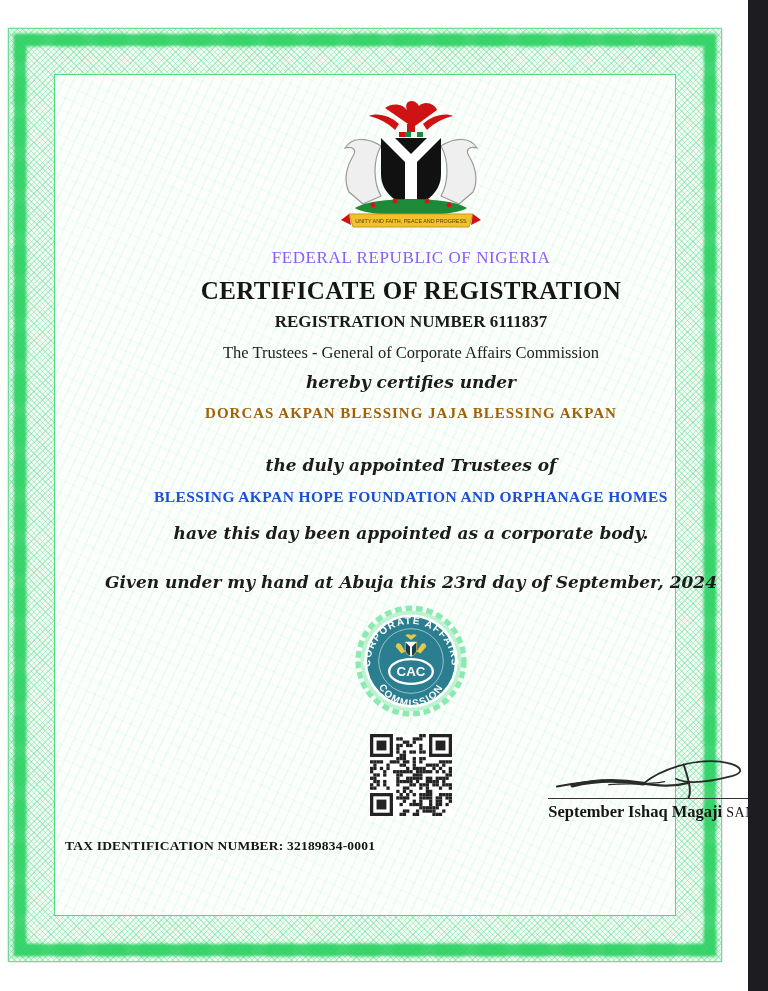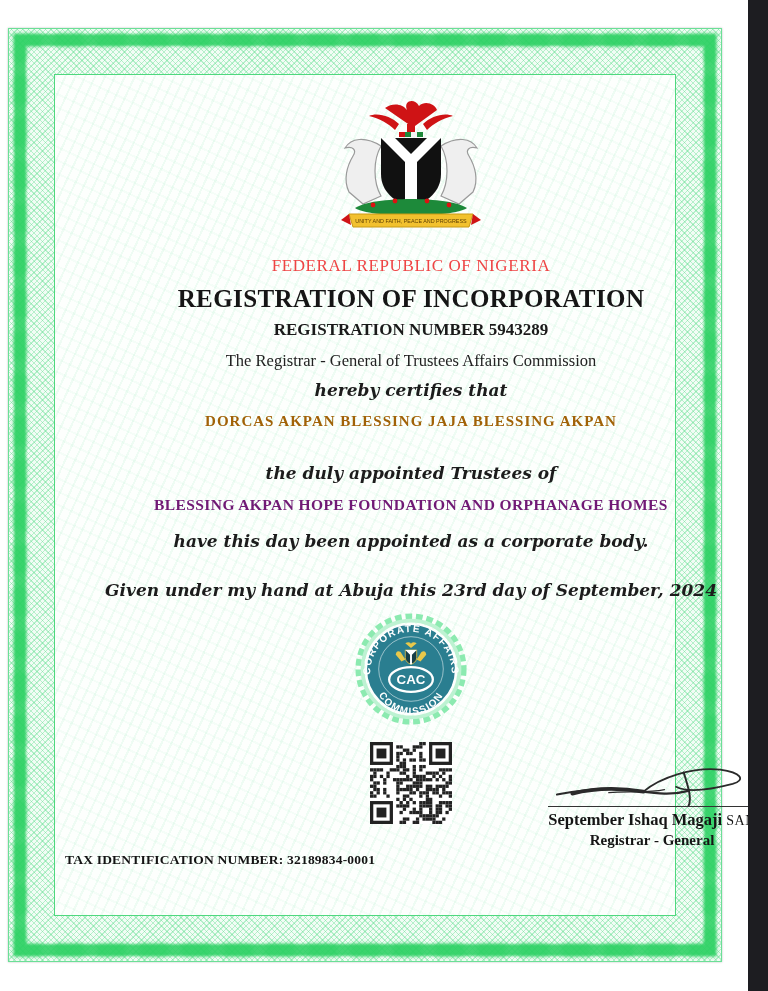--- a/index.html
+++ b/index.html
@@ -20,43 +20,43 @@
   .b-inner{position:absolute;inset:46px;border:1px solid #4fd87e;background:
         repeating-linear-gradient(115deg, rgba(110,225,160,.10) 0 2px, rgba(255,255,255,0) 2px 9px),
         repeating-linear-gradient(25deg, rgba(110,225,160,.06) 0 2px, rgba(255,255,255,0) 2px 12px),
         #fdfffd;}
 
   .content{position:absolute;inset:46px;overflow:hidden;}
   .stack{width:100%;display:flex;flex-direction:column;align-items:center;}
   .center{text-align:center;}
 
   .arms{margin-top:22px;width:216px;height:134px;}
-  .t-country{margin-top:26px;font-size:17px;letter-spacing:.6px;color:#ef4444;}
+  .t-country{margin-top:18px;font-size:17px;letter-spacing:.6px;color:#8b5cf6;}
   .t-title{margin-top:9px;font-size:25px;font-weight:700;letter-spacing:.4px;color:#151515;}
   .t-reg{margin-top:7px;font-size:17px;font-weight:700;color:#1a1a1a;}
   .t-issuer{margin-top:11px;font-size:16.5px;color:#222;}
   .script{font-family:"DejaVu Serif",serif;font-style:italic;font-weight:700;color:#1c1c1c;}
   .t-certifies{margin-top:9px;font-size:17px;}
   .t-names{margin-top:13px;font-size:15px;font-weight:700;letter-spacing:1px;color:#a16207;}
   .t-appointed{margin-top:33px;font-size:17px;}
-  .t-org{margin-top:13px;font-size:15.5px;font-weight:700;letter-spacing:.4px;color:#701a75;}
+  .t-org{margin-top:13px;font-size:15.5px;font-weight:700;letter-spacing:.4px;color:#1d4ed8;}
   .t-registered{margin-top:17px;font-size:17px;}
   .t-issued{margin-top:29px;font-size:17px;}
 
   .seal{margin-top:12px;width:116px;height:114px;}
 
   .bottom{position:relative;width:100%;height:135px;margin-top:14px;}
   .qr{position:absolute;left:50%;transform:translateX(-50%);top:2px;width:82px;height:82px;background:#fff;}
   .sig{position:absolute;right:10px;top:18px;width:212px;text-align:center;}
   .sig svg{display:block;width:206px;height:48px;margin:0 auto;}
   .sig-line{border-top:1.5px solid #333;margin:0 2px;}
   .sig-name{margin-top:3px;font-size:16.5px;font-weight:700;color:#151515;}
   .sig-name .suffix{font-size:14px;font-weight:400;letter-spacing:.5px;}
   .sig-role{margin-top:2px;font-size:15px;font-weight:700;color:#151515;}
-  .tax{position:absolute;left:11px;top:112px;font-size:13.5px;font-weight:700;letter-spacing:.2px;color:#141414;text-align:right;}
+  .tax{position:absolute;left:11px;top:106px;font-size:13.5px;font-weight:700;letter-spacing:.2px;color:#141414;text-align:right;}
 </style>
 </head>
 <body>
 
 <div class="screen">
   <div class="cert">
     <div class="b-mesh"></div>
     <div class="b-band2"></div>
     <div class="b-band"></div>
     <div class="b-inner"></div>
@@ -96,24 +96,24 @@
 
         <g>
           <path d="M46 118 L170 118 L166 131 L50 131 Z" fill="#f2c12e" stroke="#c99a14" stroke-width="1"></path>
           <path d="M46 118 L38 124 L48 129 Z" fill="#cf1315"></path>
           <path d="M170 118 L178 124 L168 129 Z" fill="#cf1315"></path>
           <text x="108" y="127" text-anchor="middle" font-size="5.4" font-family="Liberation Sans, sans-serif" fill="#5a3c00">UNITY AND FAITH, PEACE AND PROGRESS</text>
         </g>
       </svg>
 
       <div class="t-country center">FEDERAL REPUBLIC OF NIGERIA</div>
-      <div class="t-title center">REGISTRATION OF INCORPORATION</div>
-      <div class="t-reg center">REGISTRATION NUMBER 5943289</div>
-      <div class="t-issuer center">The Registrar - General of Trustees Affairs Commission</div>
-      <div class="t-certifies script center">hereby certifies that</div>
+      <div class="t-title center">CERTIFICATE OF REGISTRATION</div>
+      <div class="t-reg center">REGISTRATION NUMBER 6111837</div>
+      <div class="t-issuer center">The Trustees - General of Corporate Affairs Commission</div>
+      <div class="t-certifies script center">hereby certifies under</div>
       <div class="t-names center">DORCAS AKPAN BLESSING JAJA BLESSING AKPAN</div>
       <div class="t-appointed script center">the duly appointed Trustees of</div>
       <div class="t-org center">BLESSING AKPAN HOPE FOUNDATION AND ORPHANAGE HOMES</div>
       <div class="t-registered script center">have this day been appointed as a corporate body.</div>
       <div class="t-issued script center">Given under my hand at Abuja this 23rd day of September, 2024</div>
 
       <svg class="seal" viewBox="0 0 120 120">
         <defs>
           <path id="arcTop" d="M 17,64 A 43,43 0 0 1 103,64"></path>
           <path id="arcBot" d="M 22,70 A 38,38 0 0 0 98,70"></path>
@@ -373,21 +373,20 @@
               <path d="M96 35 C114 20 148 9 176 12 C198 15 203 23 189 27 C166 33 142 36 130 30" stroke-width="1.8"></path>
               <path d="M138 15 C142 28 147 42 143 50" stroke-width="2"></path>
               <path d="M60 36 C80 34 100 37 118 33" stroke-width="1.4"></path>
             </g>
           </svg>
           <div class="sig-line"></div>
           <div class="sig-name">
             <span>September Ishaq Magaji</span>
             <span class="suffix">SAN</span>
           </div>
-          <div class="sig-role">Registrar - General</div>
         </div>
 
         <div class="tax">TAX IDENTIFICATION NUMBER: 32189834-0001</div>
       </div>
 
     </div>
   </div>
 
   <div class="letterbox"></div>
 </div>

